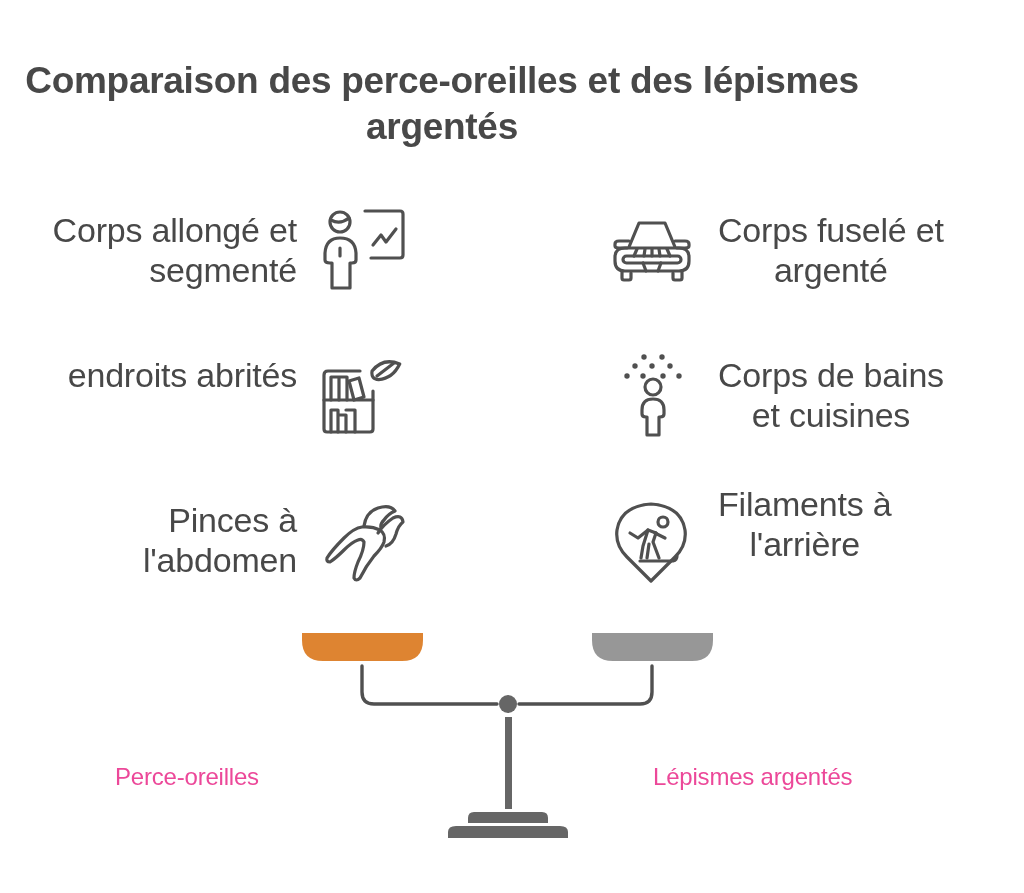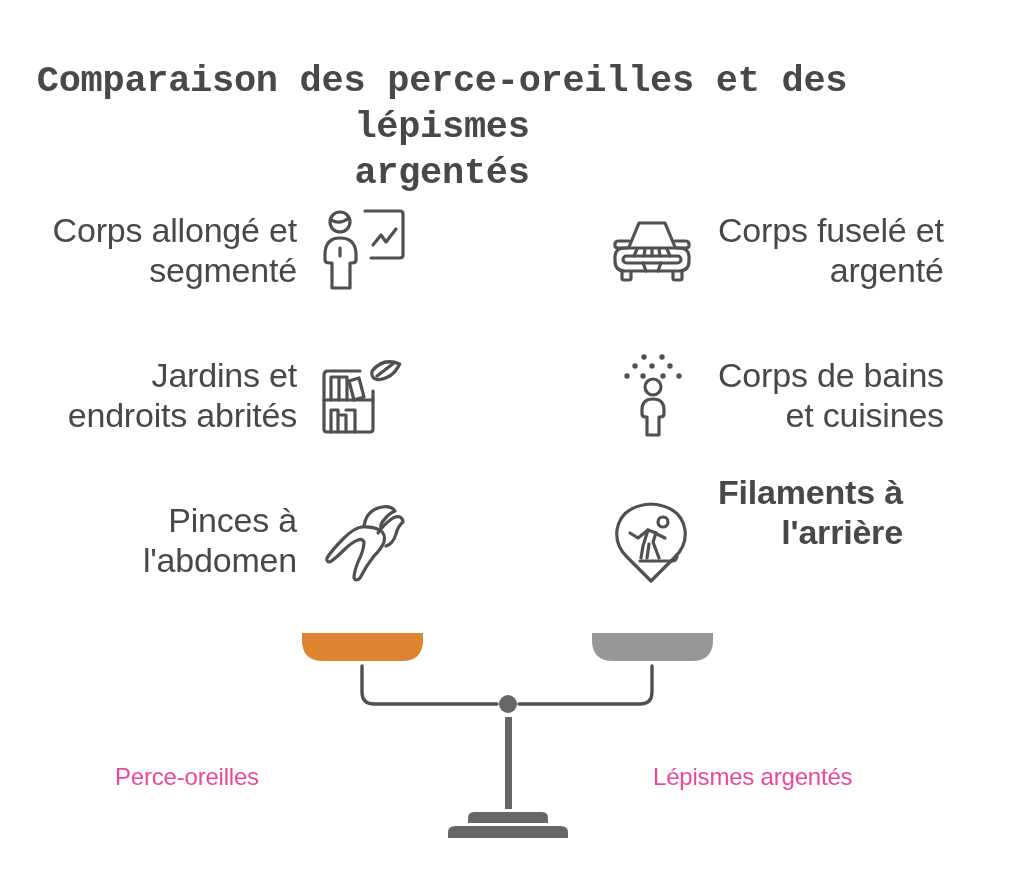--- a/index.html
+++ b/index.html
@@ -2,31 +2,31 @@
 <html><head>
   <meta charset="utf-8">
   <style>
     html, body { margin: 0; padding: 0; }
     body {
       width: 1024px; height: 893px; background: #ffffff; position: relative; overflow: hidden;
       font-family: "Liberation Sans", sans-serif; color: #484848;
     }
     .title {
       position: absolute; left: 0; top: 58px; width: 884px; text-align: center;
-      font-family: Liberation Mono, monospace; font-weight: bold; font-size: 37px; line-height: 46px;
+      font-family: Liberation Sans, sans-serif; font-weight: bold; font-size: 37px; line-height: 46px;
       color: #484848; letter-spacing: -0.3px;
     }
     .title .line { display: block; }
     .feat {
       position: absolute; font-size: 34px; line-height: 40px; color: #484848;
       font-family: "Liberation Sans", sans-serif; letter-spacing: -0.2px;
     }
     .feat .line { display: block; white-space: nowrap; }
     .feat.left { text-align: right; right: 727px; }
-    .feat.right { text-align: right; left: 718px; }
+    .feat.right { text-align: center; left: 718px; }
     .icon { position: absolute; }
     .icon svg { display: block; }
     .label {
       position: absolute; font-size: 24px; line-height: 40px; color: #ec4899;
       font-family: Liberation Sans, sans-serif; white-space: nowrap; letter-spacing: -0.2px;
     }
     .scale { position: absolute; left: 0; top: 0; }
   </style>
 </head>
 <body>
@@ -34,37 +34,36 @@
 <div class="title">
   <span class="line">Comparaison des perce-oreilles et des lépismes</span>
   <span class="line">argentés</span>
 </div>
 
 <div class="feat left" style="top:210px;">
   <span class="line">Corps allongé et</span>
   <span class="line">segmenté</span>
 </div>
 <div class="feat left" style="top:355px;">
-  <span class="line">Jardins et</span>
   <span class="line">endroits abrités</span>
 </div>
 <div class="feat left" style="top:500px;">
   <span class="line">Pinces à</span>
   <span class="line">l'abdomen</span>
 </div>
 
 <div class="feat right" style="top:210px;">
   <span class="line">Corps fuselé et</span>
   <span class="line">argenté</span>
 </div>
 <div class="feat right" style="top:355px;">
   <span class="line">Corps de bains</span>
   <span class="line">et cuisines</span>
 </div>
-<div class="feat right" style="top:472px;font-weight:bold;">
+<div class="feat right" style="top:484px;">
   <span class="line">Filaments à</span>
   <span class="line">l'arrière</span>
 </div>
 
 <div class="icon" style="left:318px; top:205px;">
   <svg width="90" height="92" viewBox="0 0 90 92" fill="none" stroke="#505050" stroke-width="3.2" stroke-linecap="round" stroke-linejoin="round">
     <circle cx="22" cy="17" r="10"></circle>
     <path d="M13 15 Q22 20 31 13"></path>
     <path d="M47 6 H82 Q85 6 85 9 V50 Q85 53 82 53 H53"></path>
     <path d="M55 40 L63 30 L68 37 L78 24"></path>

